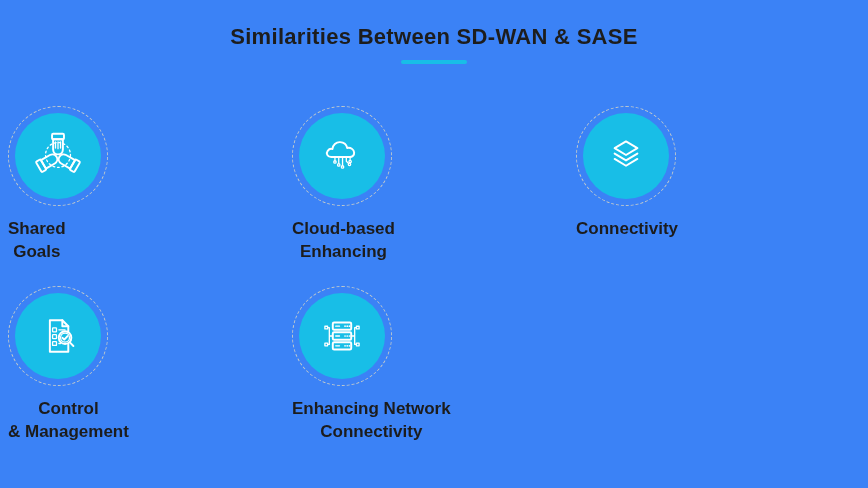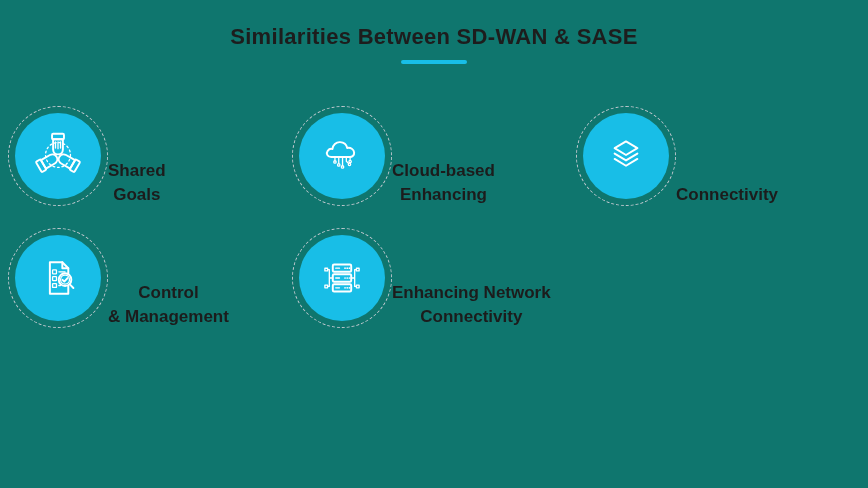--- a/index.html
+++ b/index.html
@@ -2,40 +2,40 @@
 <html><head>
 <meta charset="utf-8">
 <style>
   * { margin: 0; padding: 0; box-sizing: border-box; }
   html, body { background: #ffffff; }
   body {
     width: 868px; height: 488px;
     font-family: "Liberation Sans", sans-serif;
     overflow: hidden;
   }
-  .canvas { width: 868px; height: 488px; background: #0f766e; }
+  .canvas { width: 868px; height: 488px; background: #3b82f6; }
 
   .header { padding-top: 24px; text-align: center; }
   .title {
     font-size: 22px; font-weight: 700; color: #1d1d1d;
     letter-spacing: 0.3px;
   }
   .title-underline {
     width: 66px; height: 4px; border-radius: 2px;
     background: #18bee7; margin: 10px auto 0;
   }
 
   .grid {
     margin-top: 42px;
     display: grid;
     grid-template-columns: 1fr 1fr 1fr;
     row-gap: 22px;
     padding: 0 8px;
   }
-  .item { display: flex; flex-direction: row; align-items: flex-end; }
+  .item { display: flex; flex-direction: column; align-items: flex-start; }
   .ring {
     width: 100px; height: 100px; border-radius: 50%;
     border: 1px dashed #bdc7cd;
     display: flex; align-items: center; justify-content: center;
   }
   .circle {
     width: 86px; height: 86px; border-radius: 50%;
     background: #18bee7;
     display: flex; align-items: center; justify-content: center;
   }

